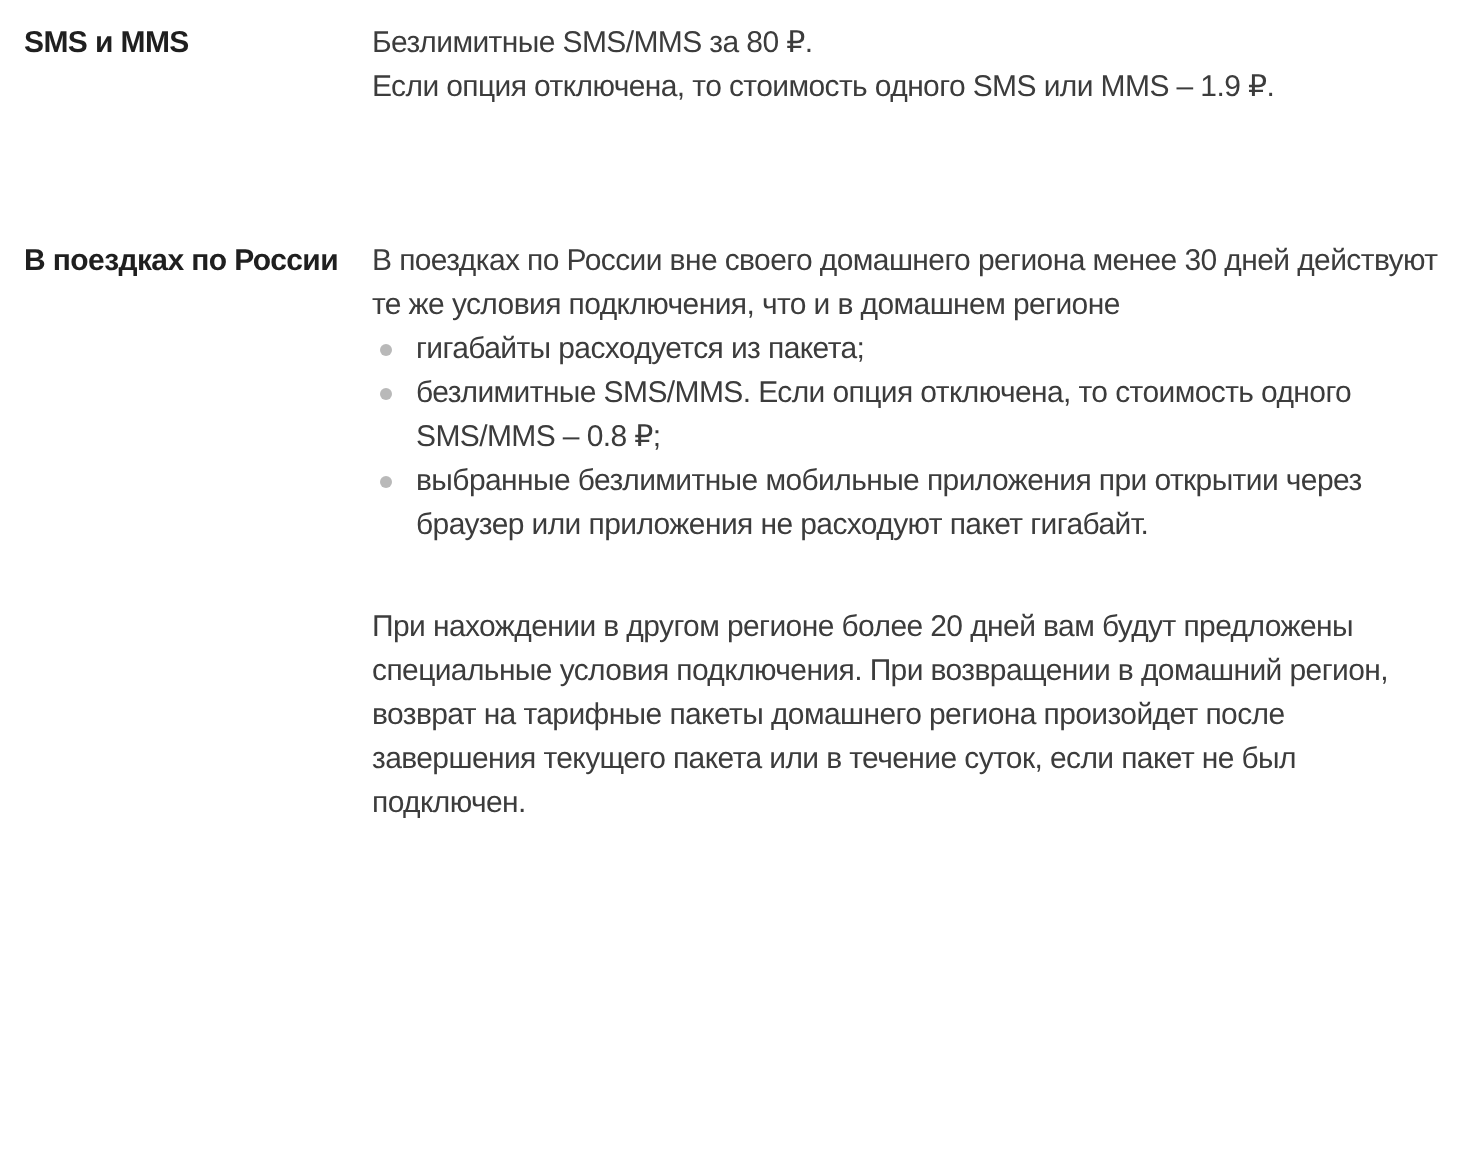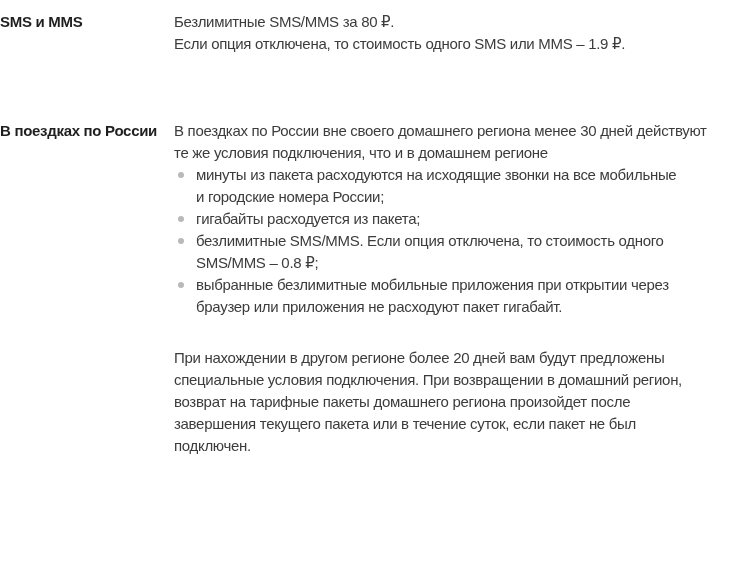--- a/index.html
+++ b/index.html
@@ -12,21 +12,21 @@
   html, body {
     width: 741px;
     height: 584px;
     background: var(--bg);
     overflow: hidden;
     font-family: "Liberation Sans", "DejaVu Sans", sans-serif;
   }
   .page {
     width: 741px;
     height: 584px;
-    padding: 11px 0 0 0;
+    padding: 11px 0 0 12px;
   }
   .section {
     display: flex;
     align-items: flex-start;
   }
   .section + .section { margin-top: 65px; }
   .section-label {
     width: 174px;
     flex: 0 0 174px;
     font-size: 15px;
@@ -83,25 +83,20 @@
         </div>
       </div>
       <div class="section">
         <div class="section-label">В поездках по России</div>
         <div class="section-content">
           <p class="para">В поездках по России вне своего домашнего региона менее 30 дней действуют
 те же условия подключения, что и в домашнем регионе</p>
           <ul class="bullet-list">
             <li>
               <span class="bullet"></span>
-              <span class="li-text">минуты из пакета расходуются на исходящие звонки на все мобильные
-и городские номера России;</span>
-            </li>
-            <li>
-              <span class="bullet"></span>
               <span class="li-text">гигабайты расходуется из пакета;</span>
             </li>
             <li>
               <span class="bullet"></span>
               <span class="li-text">безлимитные SMS/MMS. Если опция отключена, то стоимость одного
 SMS/MMS – 0.8 ₽;</span>
             </li>
             <li>
               <span class="bullet"></span>
               <span class="li-text">выбранные безлимитные мобильные приложения при открытии через

